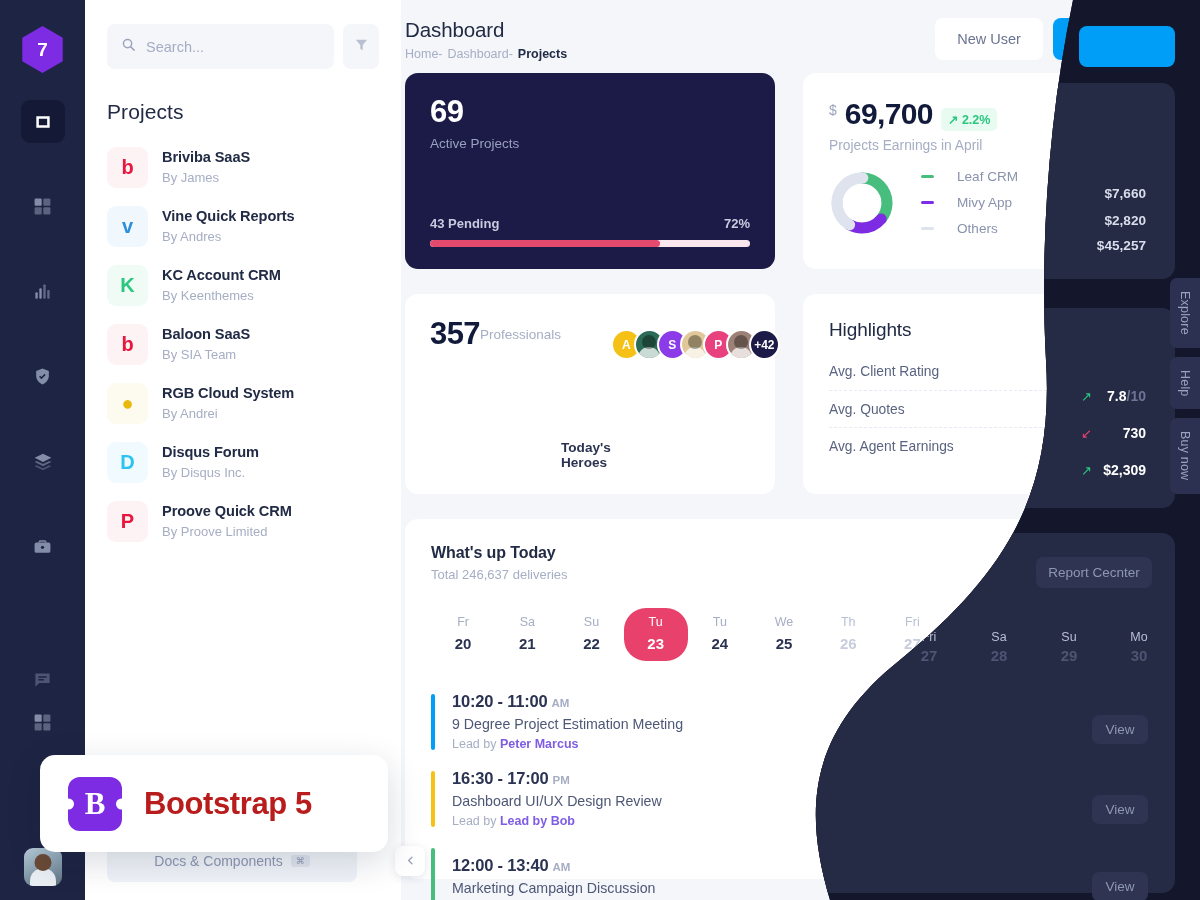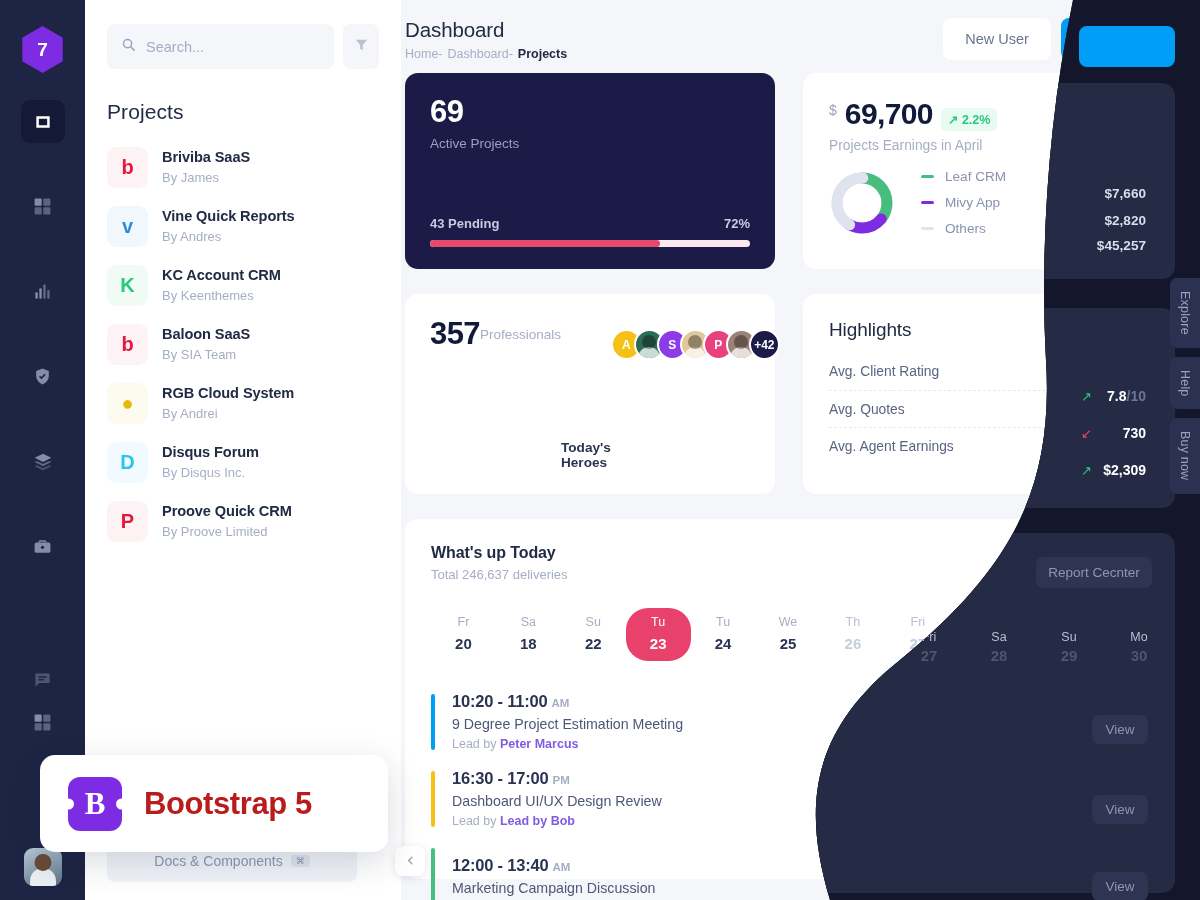--- a/index.html
+++ b/index.html
@@ -83,21 +83,21 @@
     justify-content:center; gap:8px; color:#8d97b2; font-size:14px;
   }
   .kbd { background:#dfe4ed; border-radius:3px; padding:1px 5px; font-size:9px; color:#8d97b2; }
   .collapse-btn{
     position:absolute; right:-24px; bottom:24px; width:30px; height:30px;
     border-radius:8px; background:#fff; box-shadow:0 2px 8px rgba(30,40,90,.12);
     display:flex; align-items:center; justify-content:center; color:#9aa3bb;
   }
 
   
-  .main { position:absolute; left:401px; top:0; right:4px; height:900px; }
+  .main { position:absolute; left:401px; top:0; right:12px; height:900px; }
   .topbar { display:flex; align-items:flex-start; padding:18px 25px 0 4px; }
   .page-title { font-size:20.5px; color:#222b45; letter-spacing:-.1px; }
   .crumbs { margin-top:5px; font-size:12.5px; color:#a6aec4; display:flex; gap:5px; }
   .crumbs .cur { color:#222b45; font-weight:bold; }
   .top-actions { margin-left:auto; display:flex; gap:10px; align-items:center; }
   .btn-new-user {
     background:#fff; color:#6b7490; font-size:14.5px; padding:13px 22px;
     border-radius:8px; font-weight:400;
   }
   .btn-new-goal {
@@ -122,21 +122,21 @@
 
   
   .card-earn { flex:1; min-width:0; height:196px; padding:24px 26px; }
   .earn-top { display:flex; align-items:baseline; gap:8px; }
   .dollar { font-size:14px; color:#9aa3bb; font-weight:400; position:relative; top:-9px; }
   .earn-amt { font-size:30px; color:#111a3a; font-weight:bold; letter-spacing:-.6px; }
   .pill-up { background:#e8fbf1; color:#2bc77f; font-size:12.5px; font-weight:bold; border-radius:5px; padding:4px 7px; }
   .earn-sub { font-size:13.8px; color:#a6aec4; margin-top:7px; }
   .donut-row { display:flex; align-items:center; margin-top:16px; gap:26px; }
   .legend { display:flex; flex-direction:column; gap:11px; }
-  .legend-item { display:flex; align-items:center; gap:11px; font-size:13.6px; color:#8a93ad; }
+  .legend-item { display:flex; align-items:center; gap:23px; font-size:13.6px; color:#8a93ad; }
   .dash { width:13px; height:3px; border-radius:2px; display:block; }
   .amounts { margin-left:auto; display:flex; flex-direction:column; gap:11px; text-align:right; }
   .amt { font-size:13.6px; font-weight:bold; color:#2b3352; }
 
   .row2 { display:flex; gap:28px; margin-top:25px; }
   .card-pro { width:370px; height:200px; padding:24px 25px; display:flex; flex-direction:row; }
   .big-dark { font-size:31px; color:#111a3a; font-weight:bold; letter-spacing:-.6px; line-height:1; }
   .heroes-title { font-size:13.6px; font-weight:bold; color:#2b3352; margin-top:auto; }
   .heroes { display:flex; margin-top:11px; }
   .hero {
@@ -533,21 +533,21 @@
         <div class="today-title">What's up Today</div>
         <div class="today-sub">Total 246,637 deliveries</div>
         <div class="report-btn">Report Cecnter</div>
         <div class="days" id="days">
             <div class="day">
               <div class="dn">Fr</div>
               <div class="dd">20</div>
             </div>
             <div class="day">
               <div class="dn">Sa</div>
-              <div class="dd">18</div>
+              <div class="dd">21</div>
             </div>
             <div class="day">
               <div class="dn">Su</div>
               <div class="dd">22</div>
             </div>
             <div class="day sel">
               <div class="dn">Tu</div>
               <div class="dd">23</div>
             </div>
             <div class="day">

